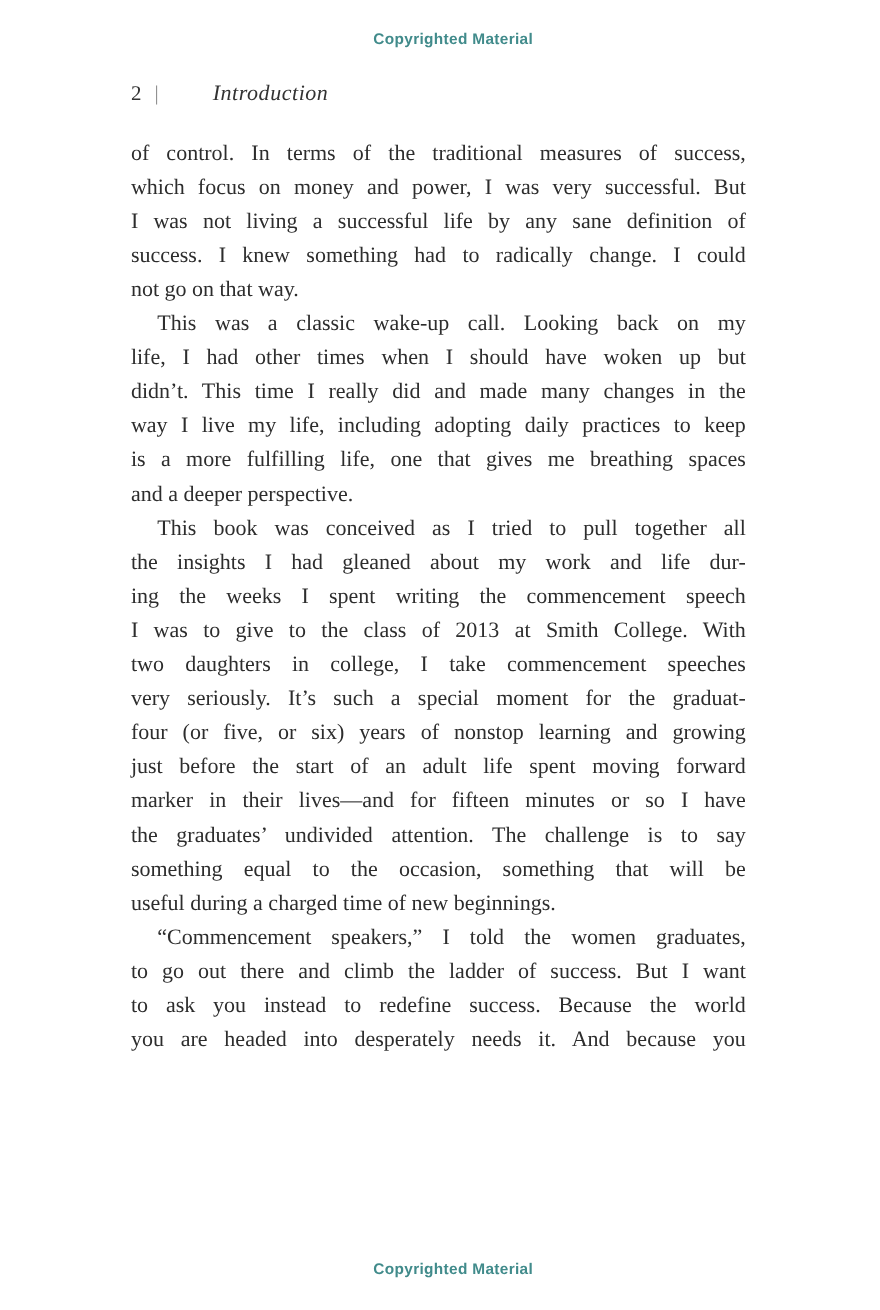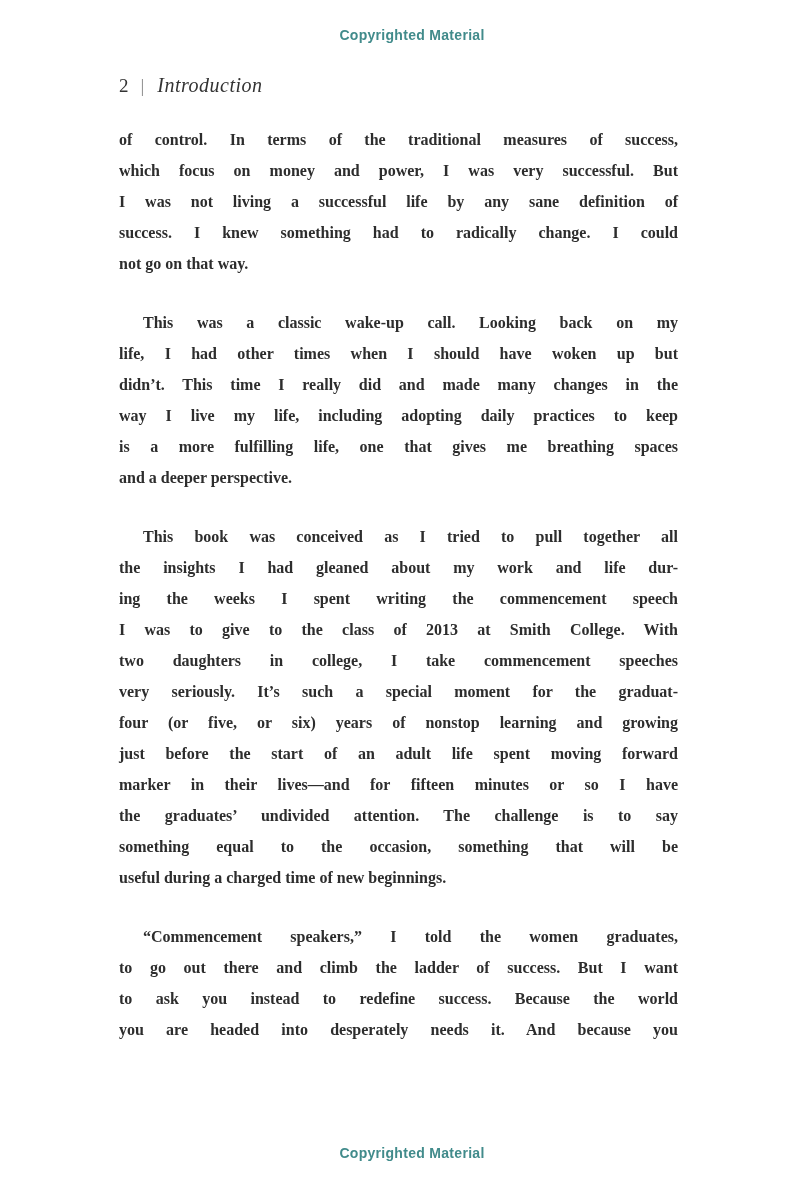--- a/index.html
+++ b/index.html
@@ -43,44 +43,43 @@
   }
   .page-header .separator {
     color: #8a8a8a;
     font-weight: normal;
     padding: 0 13px 0 12px;
     font-size: 19px;
   }
   .page-header .chapter {
     font-style: italic;
     letter-spacing: 0.5px;
+    margin-left: 36px;
   }
 
   .page-body {
     position: absolute;
     left: 119px;
     top: 124px;
     width: 559px;
-    font-size: 16px;
+    font-size: 20px;
     line-height: 31px;
     color: var(--body-color, #2d2d2d);
-    font-weight: bold;
   }
   .paragraph { margin: 0; }
   .line {
     text-align: justify;
     text-align-last: justify;
     white-space: normal;
   }
   .line.last {
     text-align-last: left;
   }
   .line.indent {
     text-indent: 24px;
-    margin-top: 28px;
   }
 </style>
 </head>
 <body style="background: rgb(255, 255, 255);">
 
 <div class="copyright-notice top">Copyrighted Material</div>
 
 <div class="page-header">
   <span class="page-num">2</span>
   <span class="separator">|</span>

